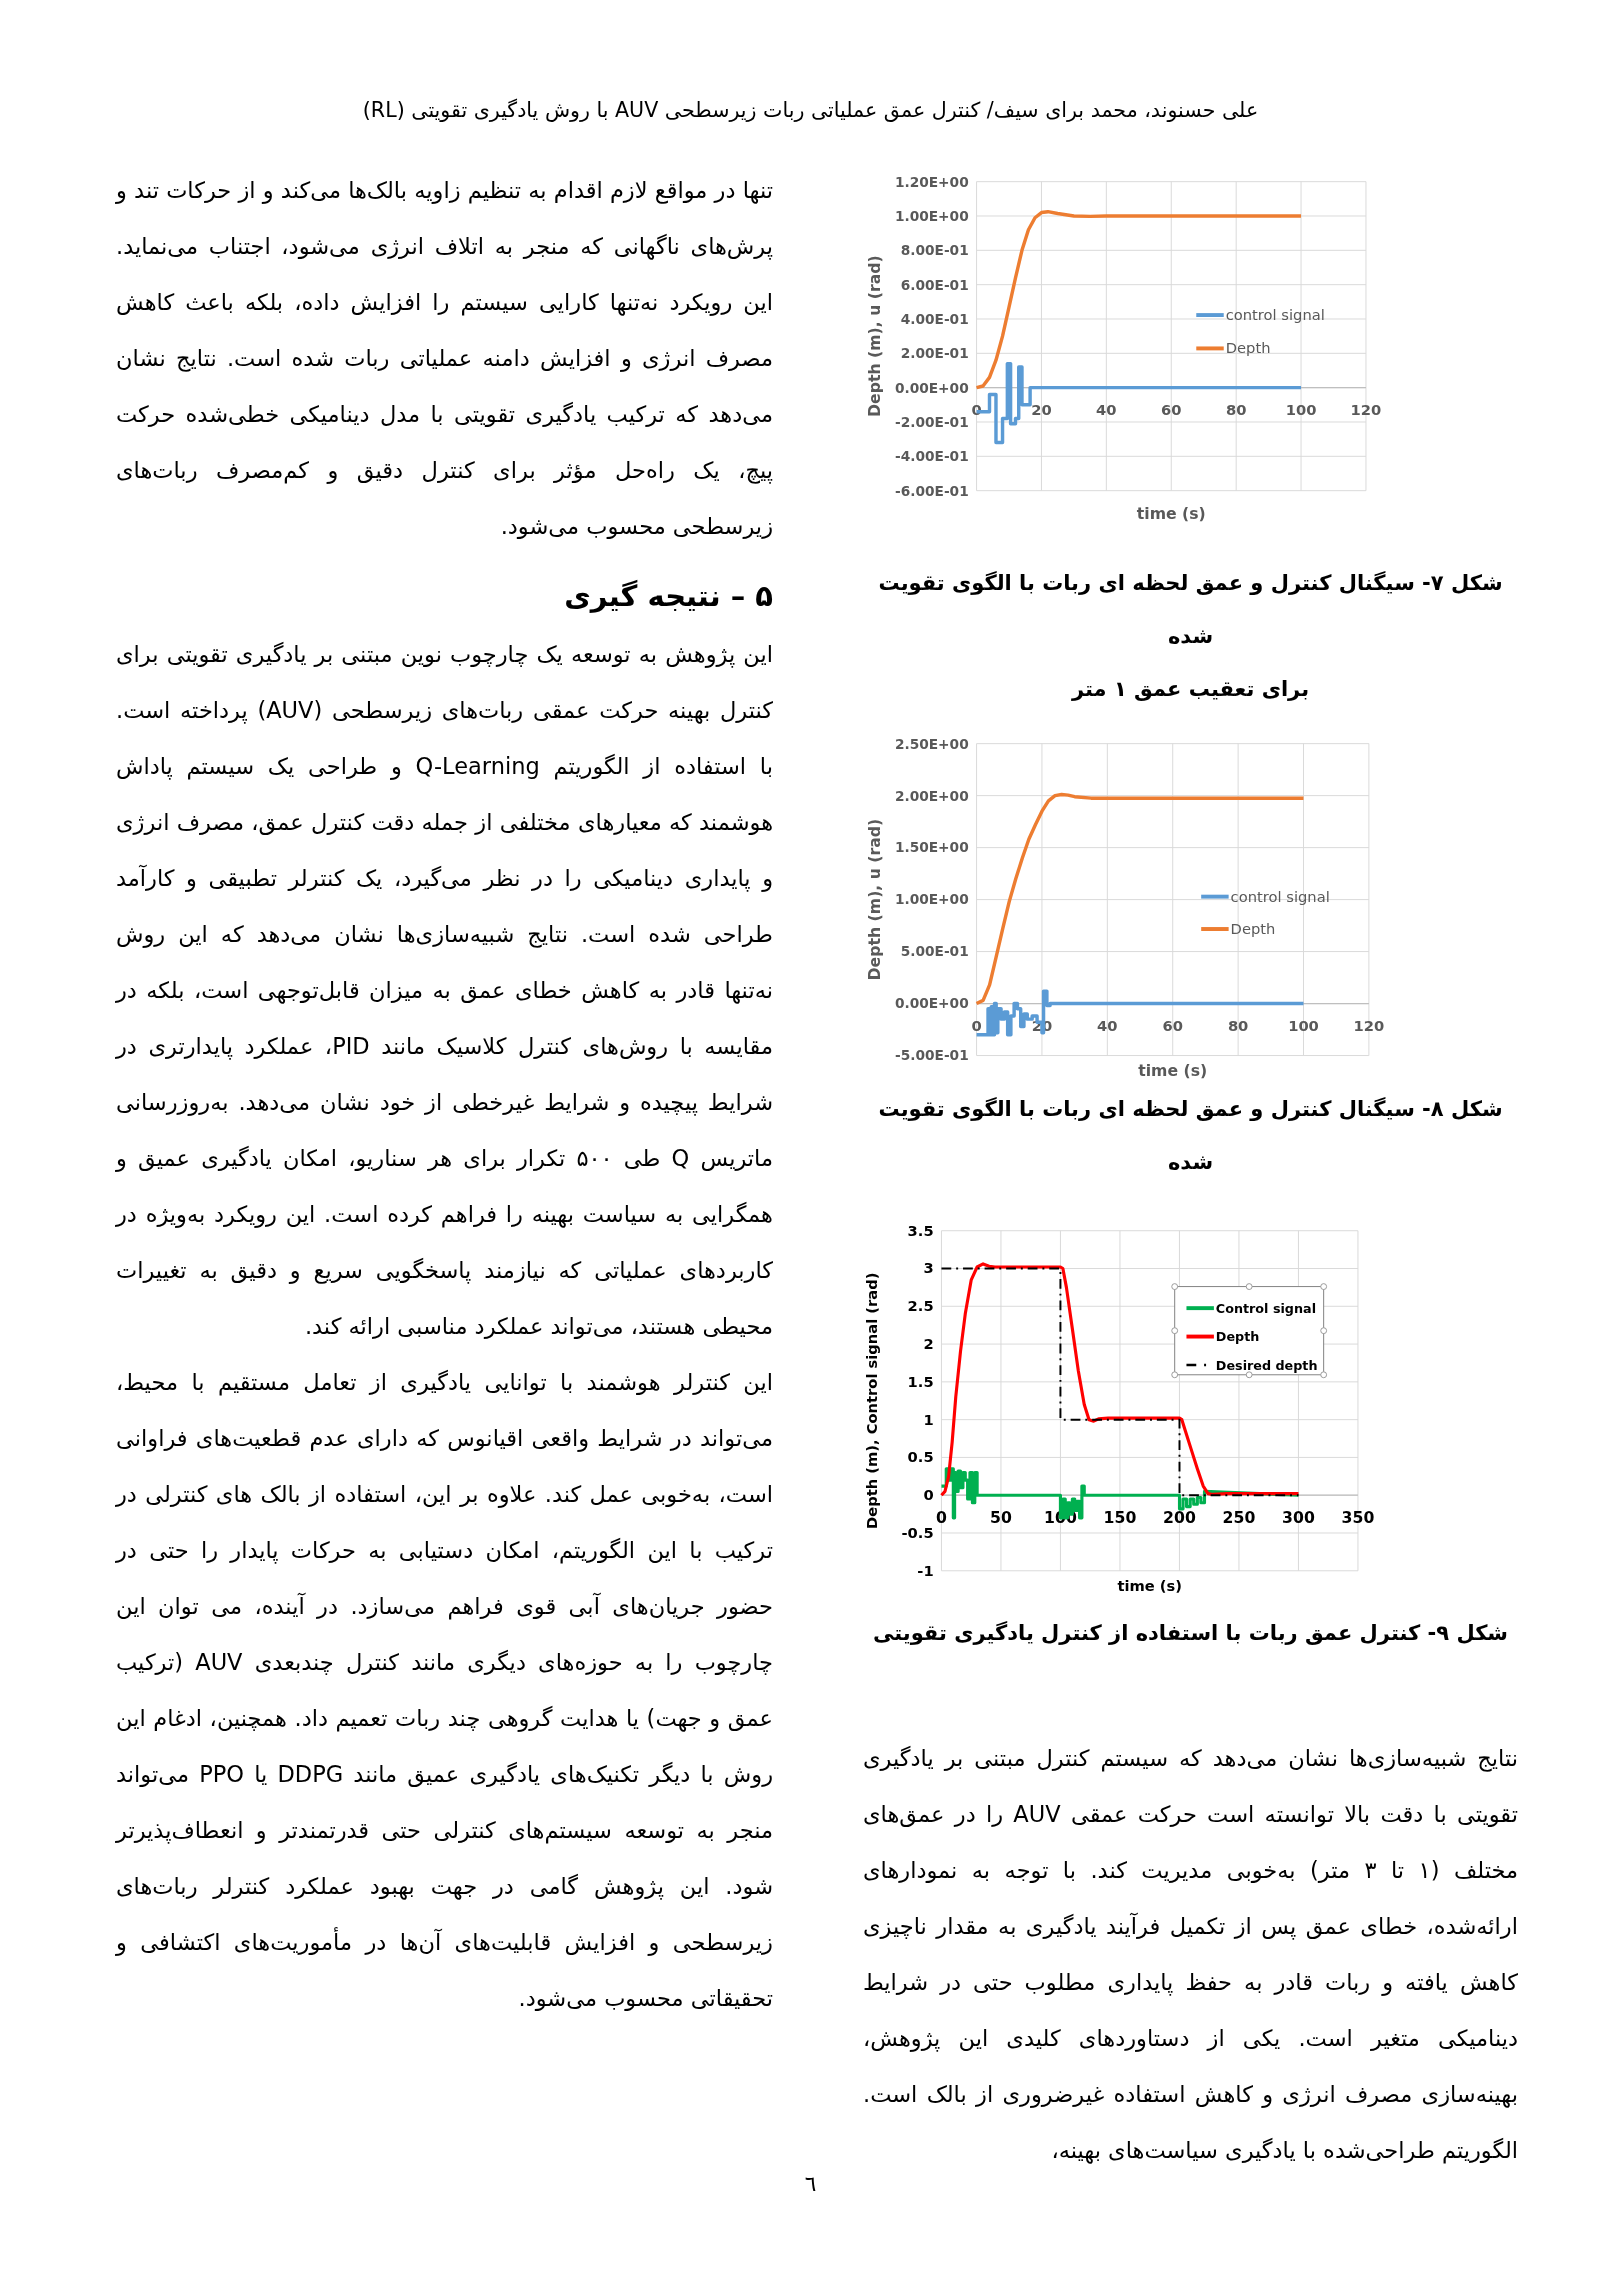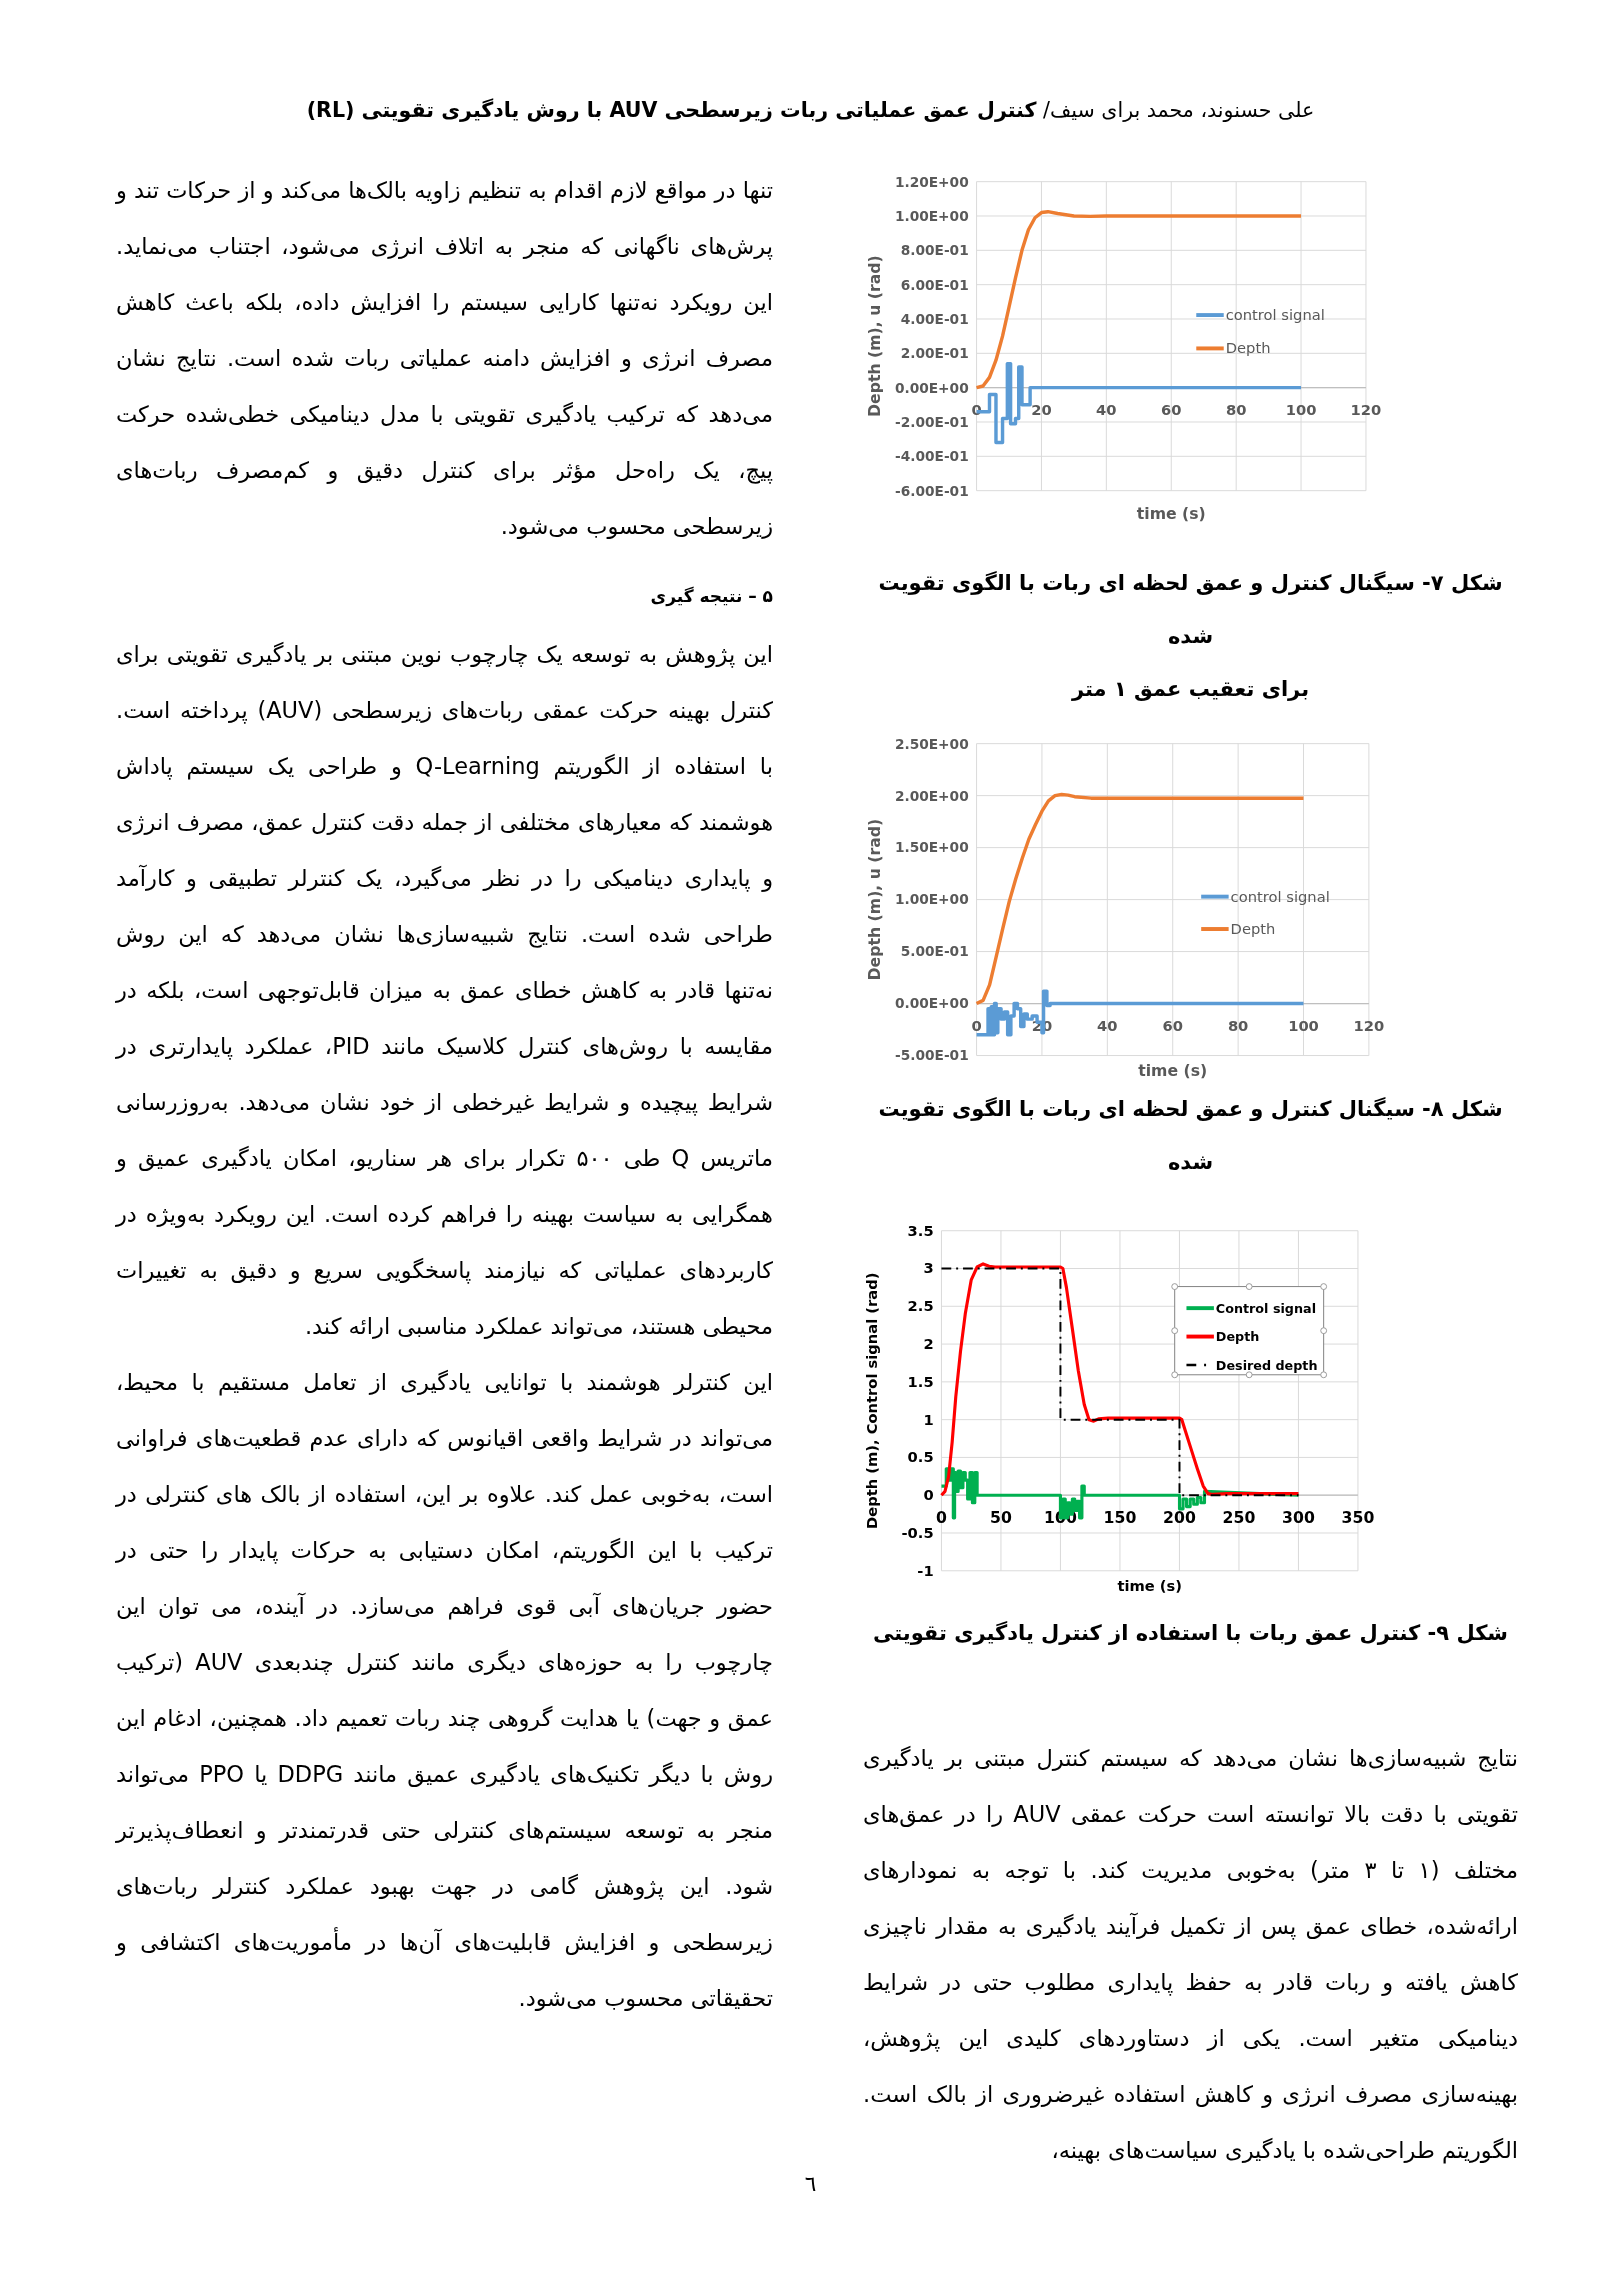--- a/index.html
+++ b/index.html
@@ -1,26 +1,26 @@
 <!DOCTYPE html>
 <html><head>
 <meta charset="utf-8">
 <style>
   html, body { margin:0; padding:0; background:#ffffff; }
   body { width:1621px; height:2293px; position:relative; overflow:hidden;
          font-family:"DejaVu Sans", sans-serif; color:#000; }
   .header { position:absolute; top:98px; left:0; width:1621px; text-align:center;
             direction:rtl; font-size:20.6px; }
   .header .authors { font-weight:normal; }
-  .header .title { font-weight:bold; }
+  .header .title { font-weight:normal; }
   .col { position:absolute; direction:rtl; text-align:justify; }
   .col-right { left:116px; width:657px; top:162px; }
   .col-left { left:863px; width:655px; }
   .para { font-size:22.5px; line-height:56px; margin:0; text-align-last:right; }
-  .section-head { font-size:17px; font-weight:bold; margin:17.6px 0 5.9px 0; line-height:49px; }
+  .section-head { font-size:29px; font-weight:bold; margin:17.6px 0 5.9px 0; line-height:49px; }
   .caption { position:absolute; direction:rtl; text-align:center; font-weight:bold;
              font-size:21px; line-height:53px; }
   .fig { position:absolute; }
   .fig svg text { font-family:"DejaVu Sans", sans-serif; }
   .page-num { position:absolute; top:2171px; left:0; width:1621px; text-align:center; font-size:21.6px; }
 </style>
 </head>
 <body>
 
 <div class="header">

